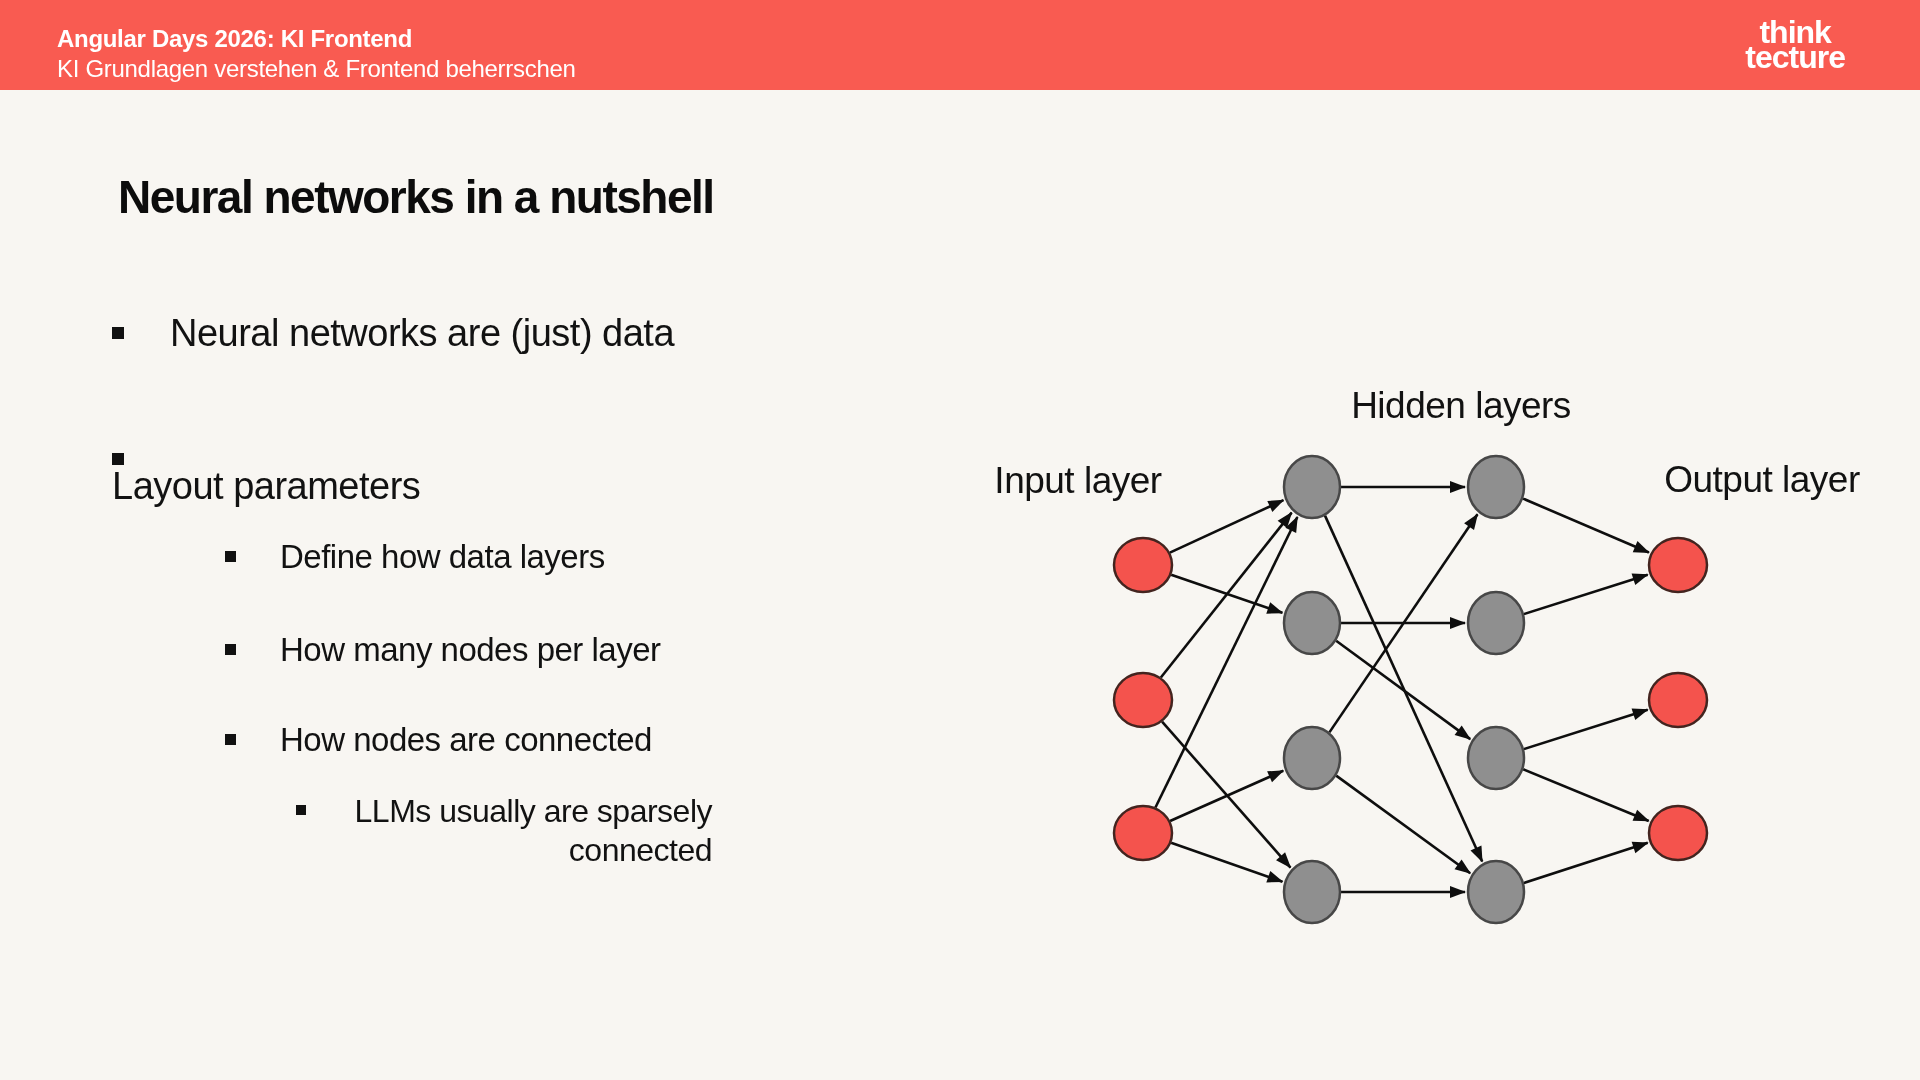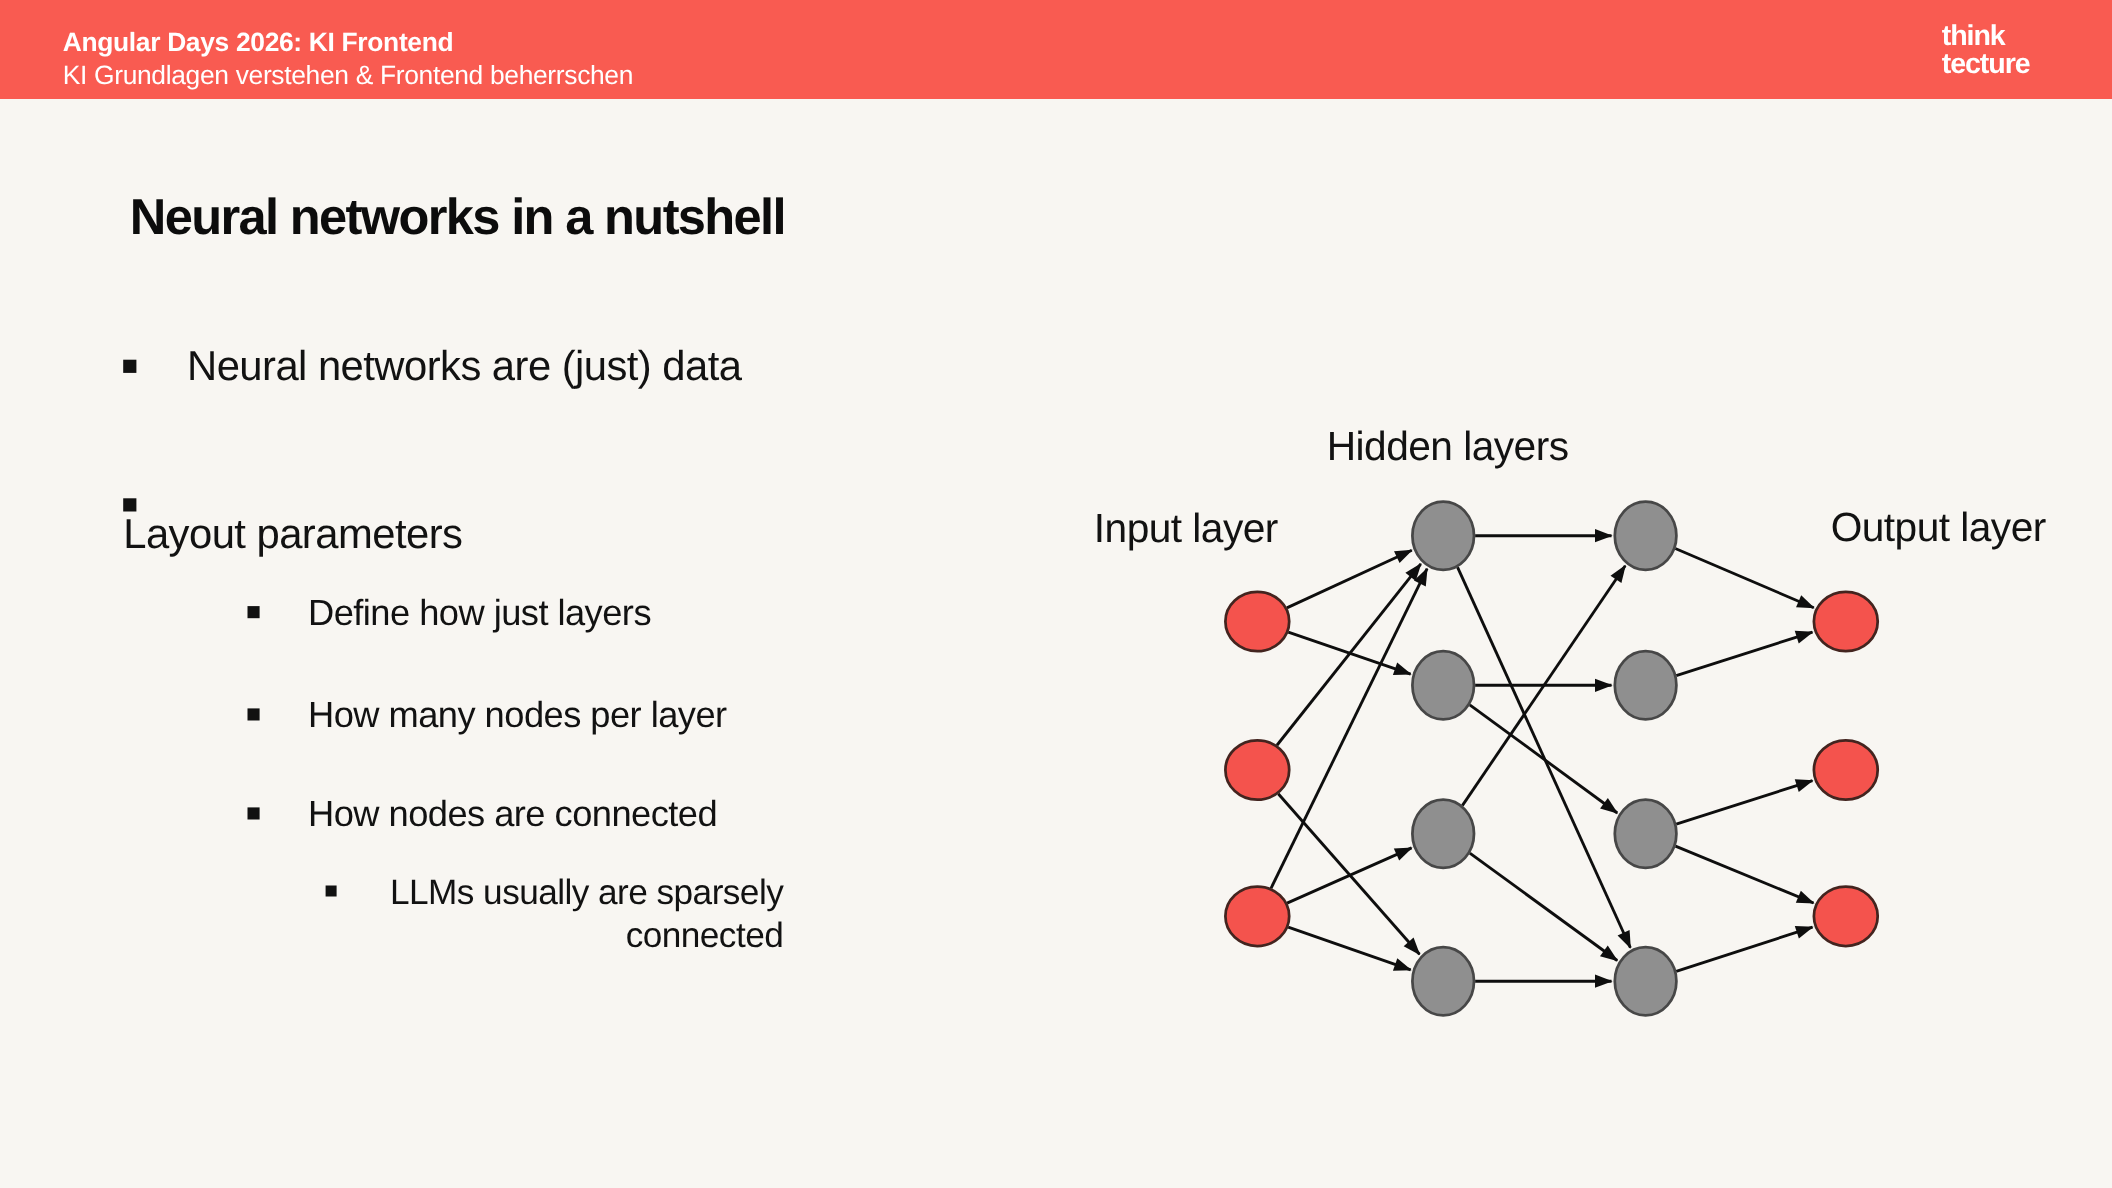--- a/index.html
+++ b/index.html
@@ -16,22 +16,22 @@
   .header {
     position:absolute; left:0; top:0; width:1920px; height:90px;
     background:var(--brand,#F95B51);
     color:#fff;
     padding:26px 0 0 57px;
   }
   .header .h-title { font-size:24px; font-weight:bold; letter-spacing:-0.3px; line-height:1.1; }
   .header .h-sub   { font-size:24px; font-weight:normal; letter-spacing:-0.3px; margin-top:4px; line-height:1.1; }
   .logo {
     position:absolute; top:20px; right:75px;
-    color:#fff; font-weight:bold; font-size:26px; line-height:25px;
-    letter-spacing:-1px; text-align:left;
+    color:#fff; font-weight:bold; font-size:32px; line-height:25px;
+    letter-spacing:-1px; text-align:center;
   }
 
   
   .page-title {
     position:absolute; left:118px; top:170px;
     font-size:46px; font-weight:bold; letter-spacing:-1.5px; color:#0c0c0c;
   }
 
   
   .bullets { position:absolute; left:112px; top:312px; width:690px; }
@@ -56,21 +56,21 @@
   .bullets > .bullet:nth-child(5) { margin-top:52px; }
   .bullets > .bullet:nth-child(6) { margin-top:33px;text-align:right; }
 
   
   .diagram-svg { position:absolute; left:0; top:0; width:1920px; height:1080px; }
   .diag-label {
     position:absolute; transform:translate(-50%,-50%);
     font-size:37px; letter-spacing:-0.5px; color:#121212; white-space:nowrap;
   }
   .lbl-input  { left:1078px; top:481px; }
-  .lbl-hidden { left:1316px; top:406px; }
+  .lbl-hidden { left:1461px; top:406px; }
   .lbl-output { left:1762px; top:480px; }
 </style>
 </head>
 <body>
 
 <div class="slide">
 
   <div class="header">
     <div class="h-title">Angular Days 2026: KI Frontend</div>
     <div class="h-sub">KI Grundlagen verstehen &amp; Frontend beherrschen</div>
@@ -86,21 +86,21 @@
       <div class="bullet lvl1">
         <span class="marker"></span>
         <span class="btext">Neural networks are (just) data</span>
       </div>
       <div class="bullet lvl1">
         <span class="marker"></span>
         <span class="btext">Layout parameters</span>
       </div>
       <div class="bullet lvl2">
         <span class="marker"></span>
-        <span class="btext">Define how just layers</span>
+        <span class="btext">Define how data layers</span>
       </div>
       <div class="bullet lvl2">
         <span class="marker"></span>
         <span class="btext">How many nodes per layer</span>
       </div>
       <div class="bullet lvl2">
         <span class="marker"></span>
         <span class="btext">How nodes are connected</span>
       </div>
       <div class="bullet lvl3">

